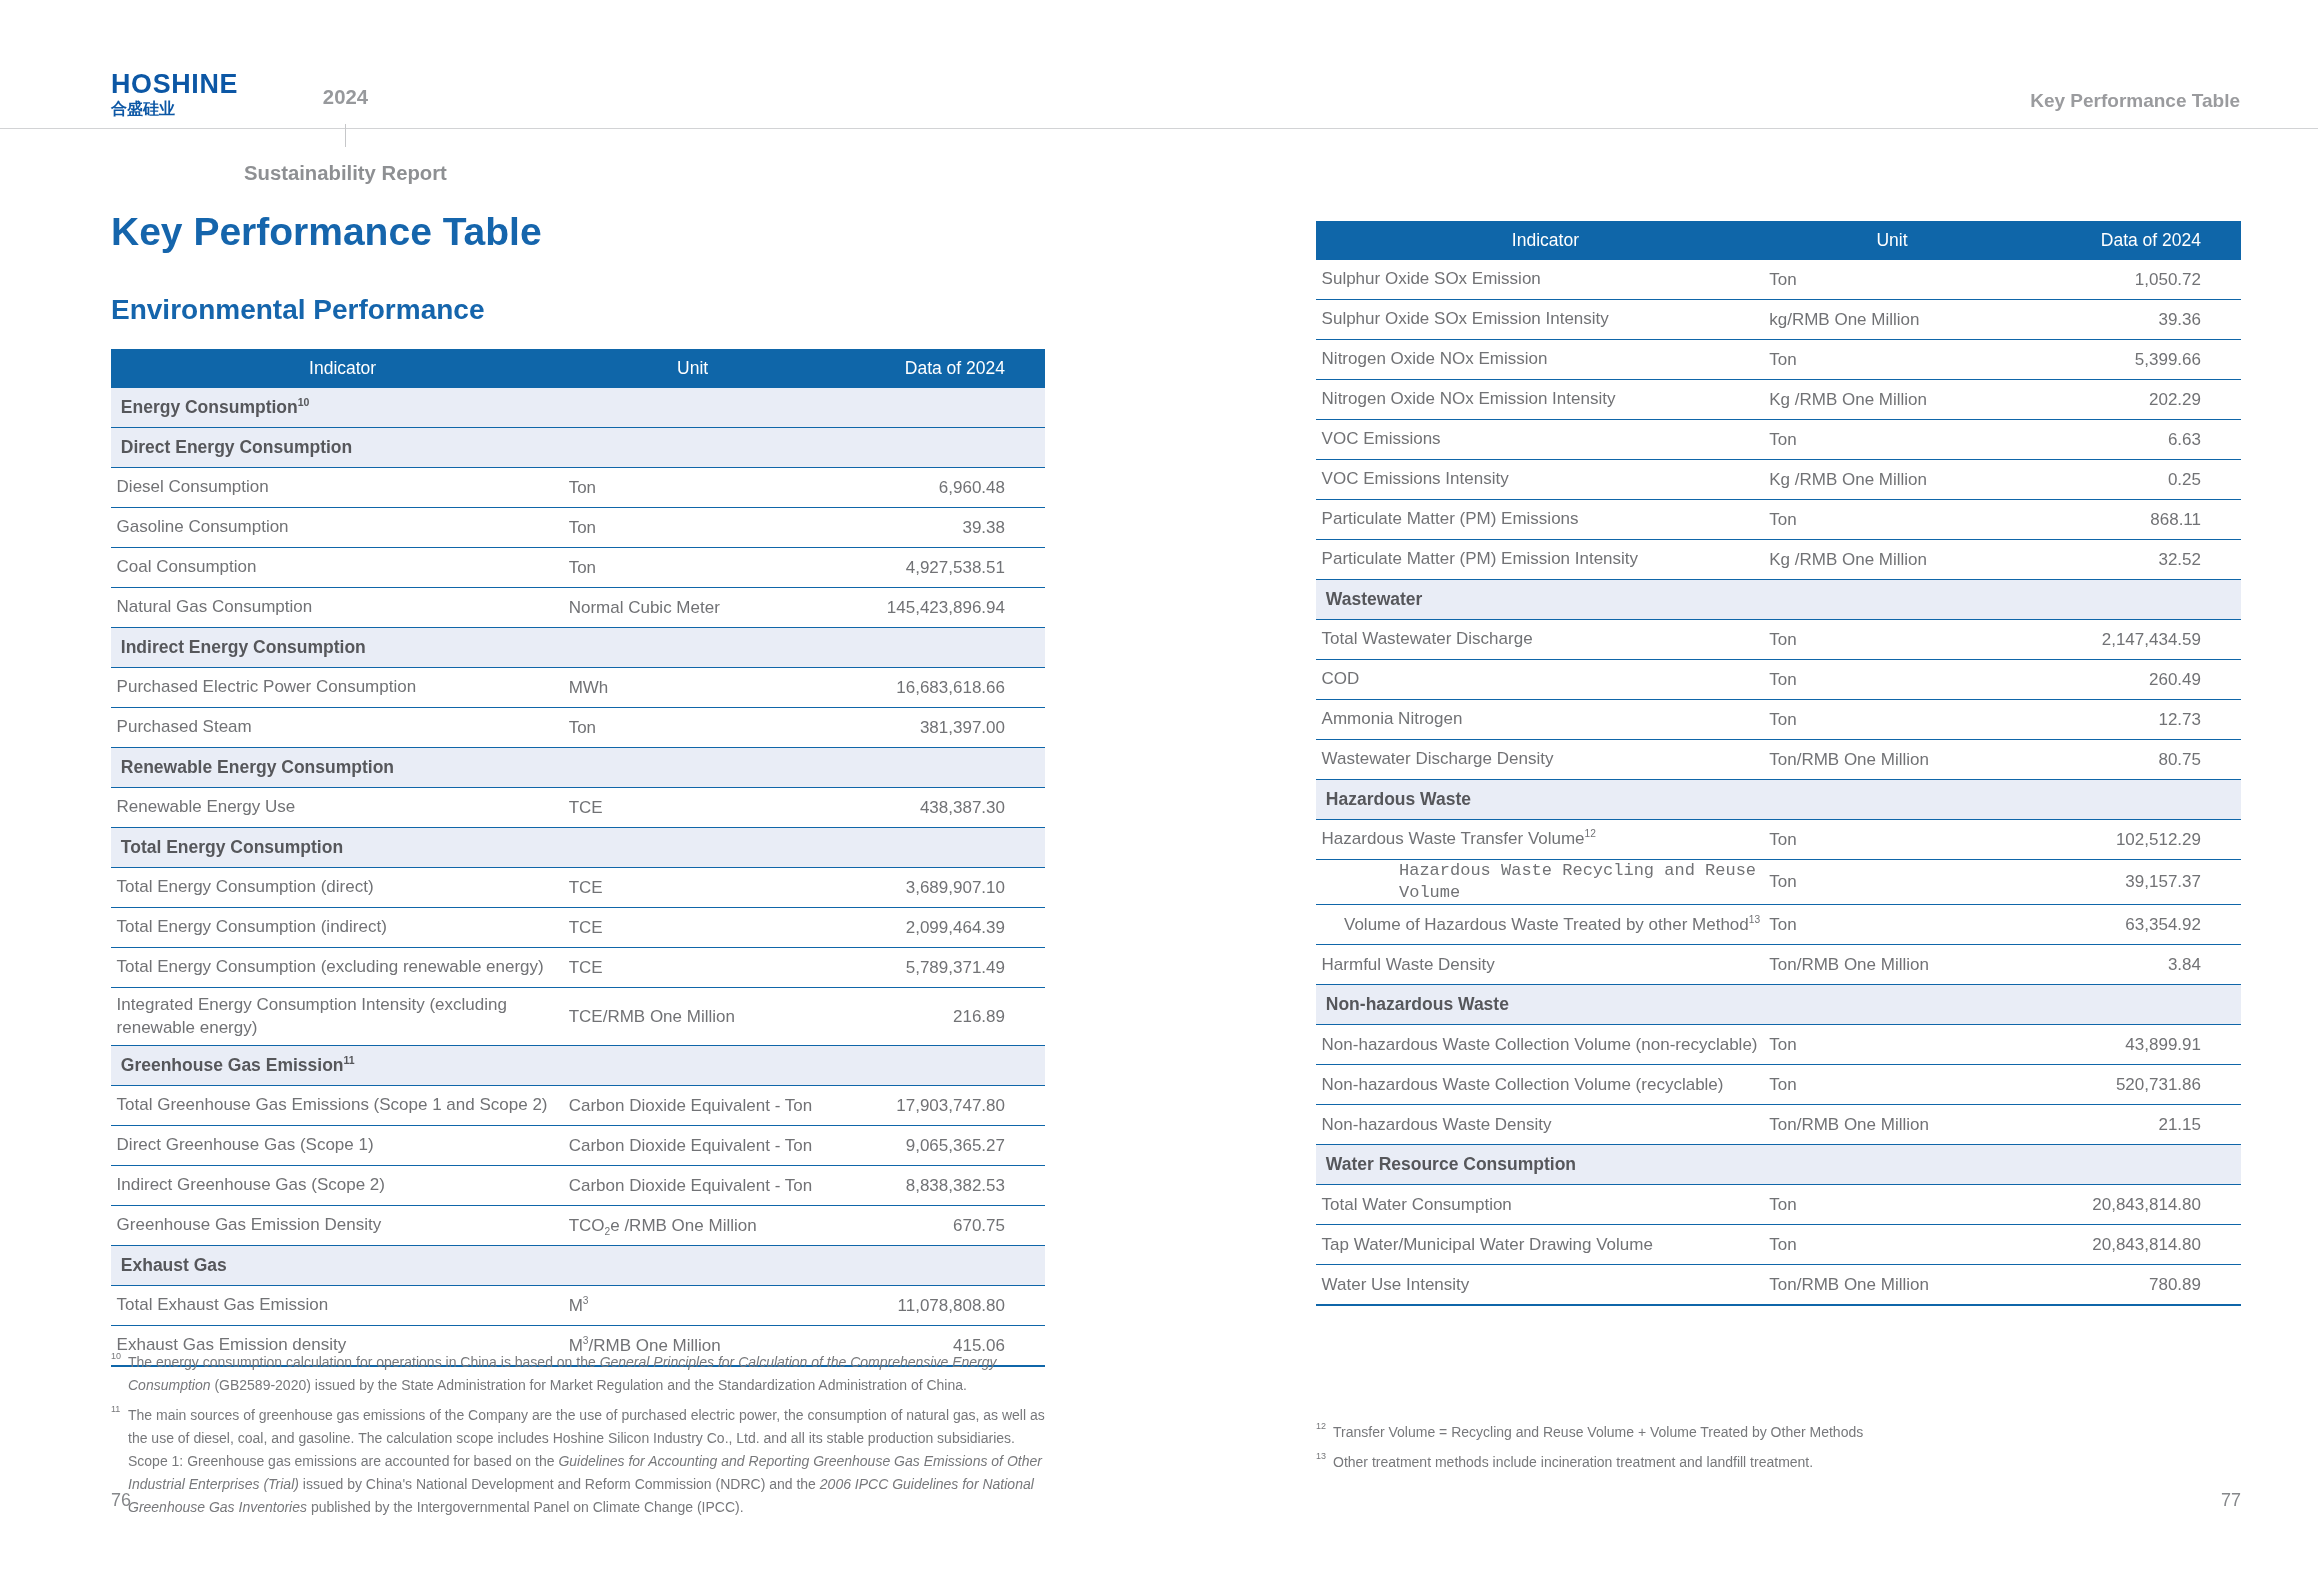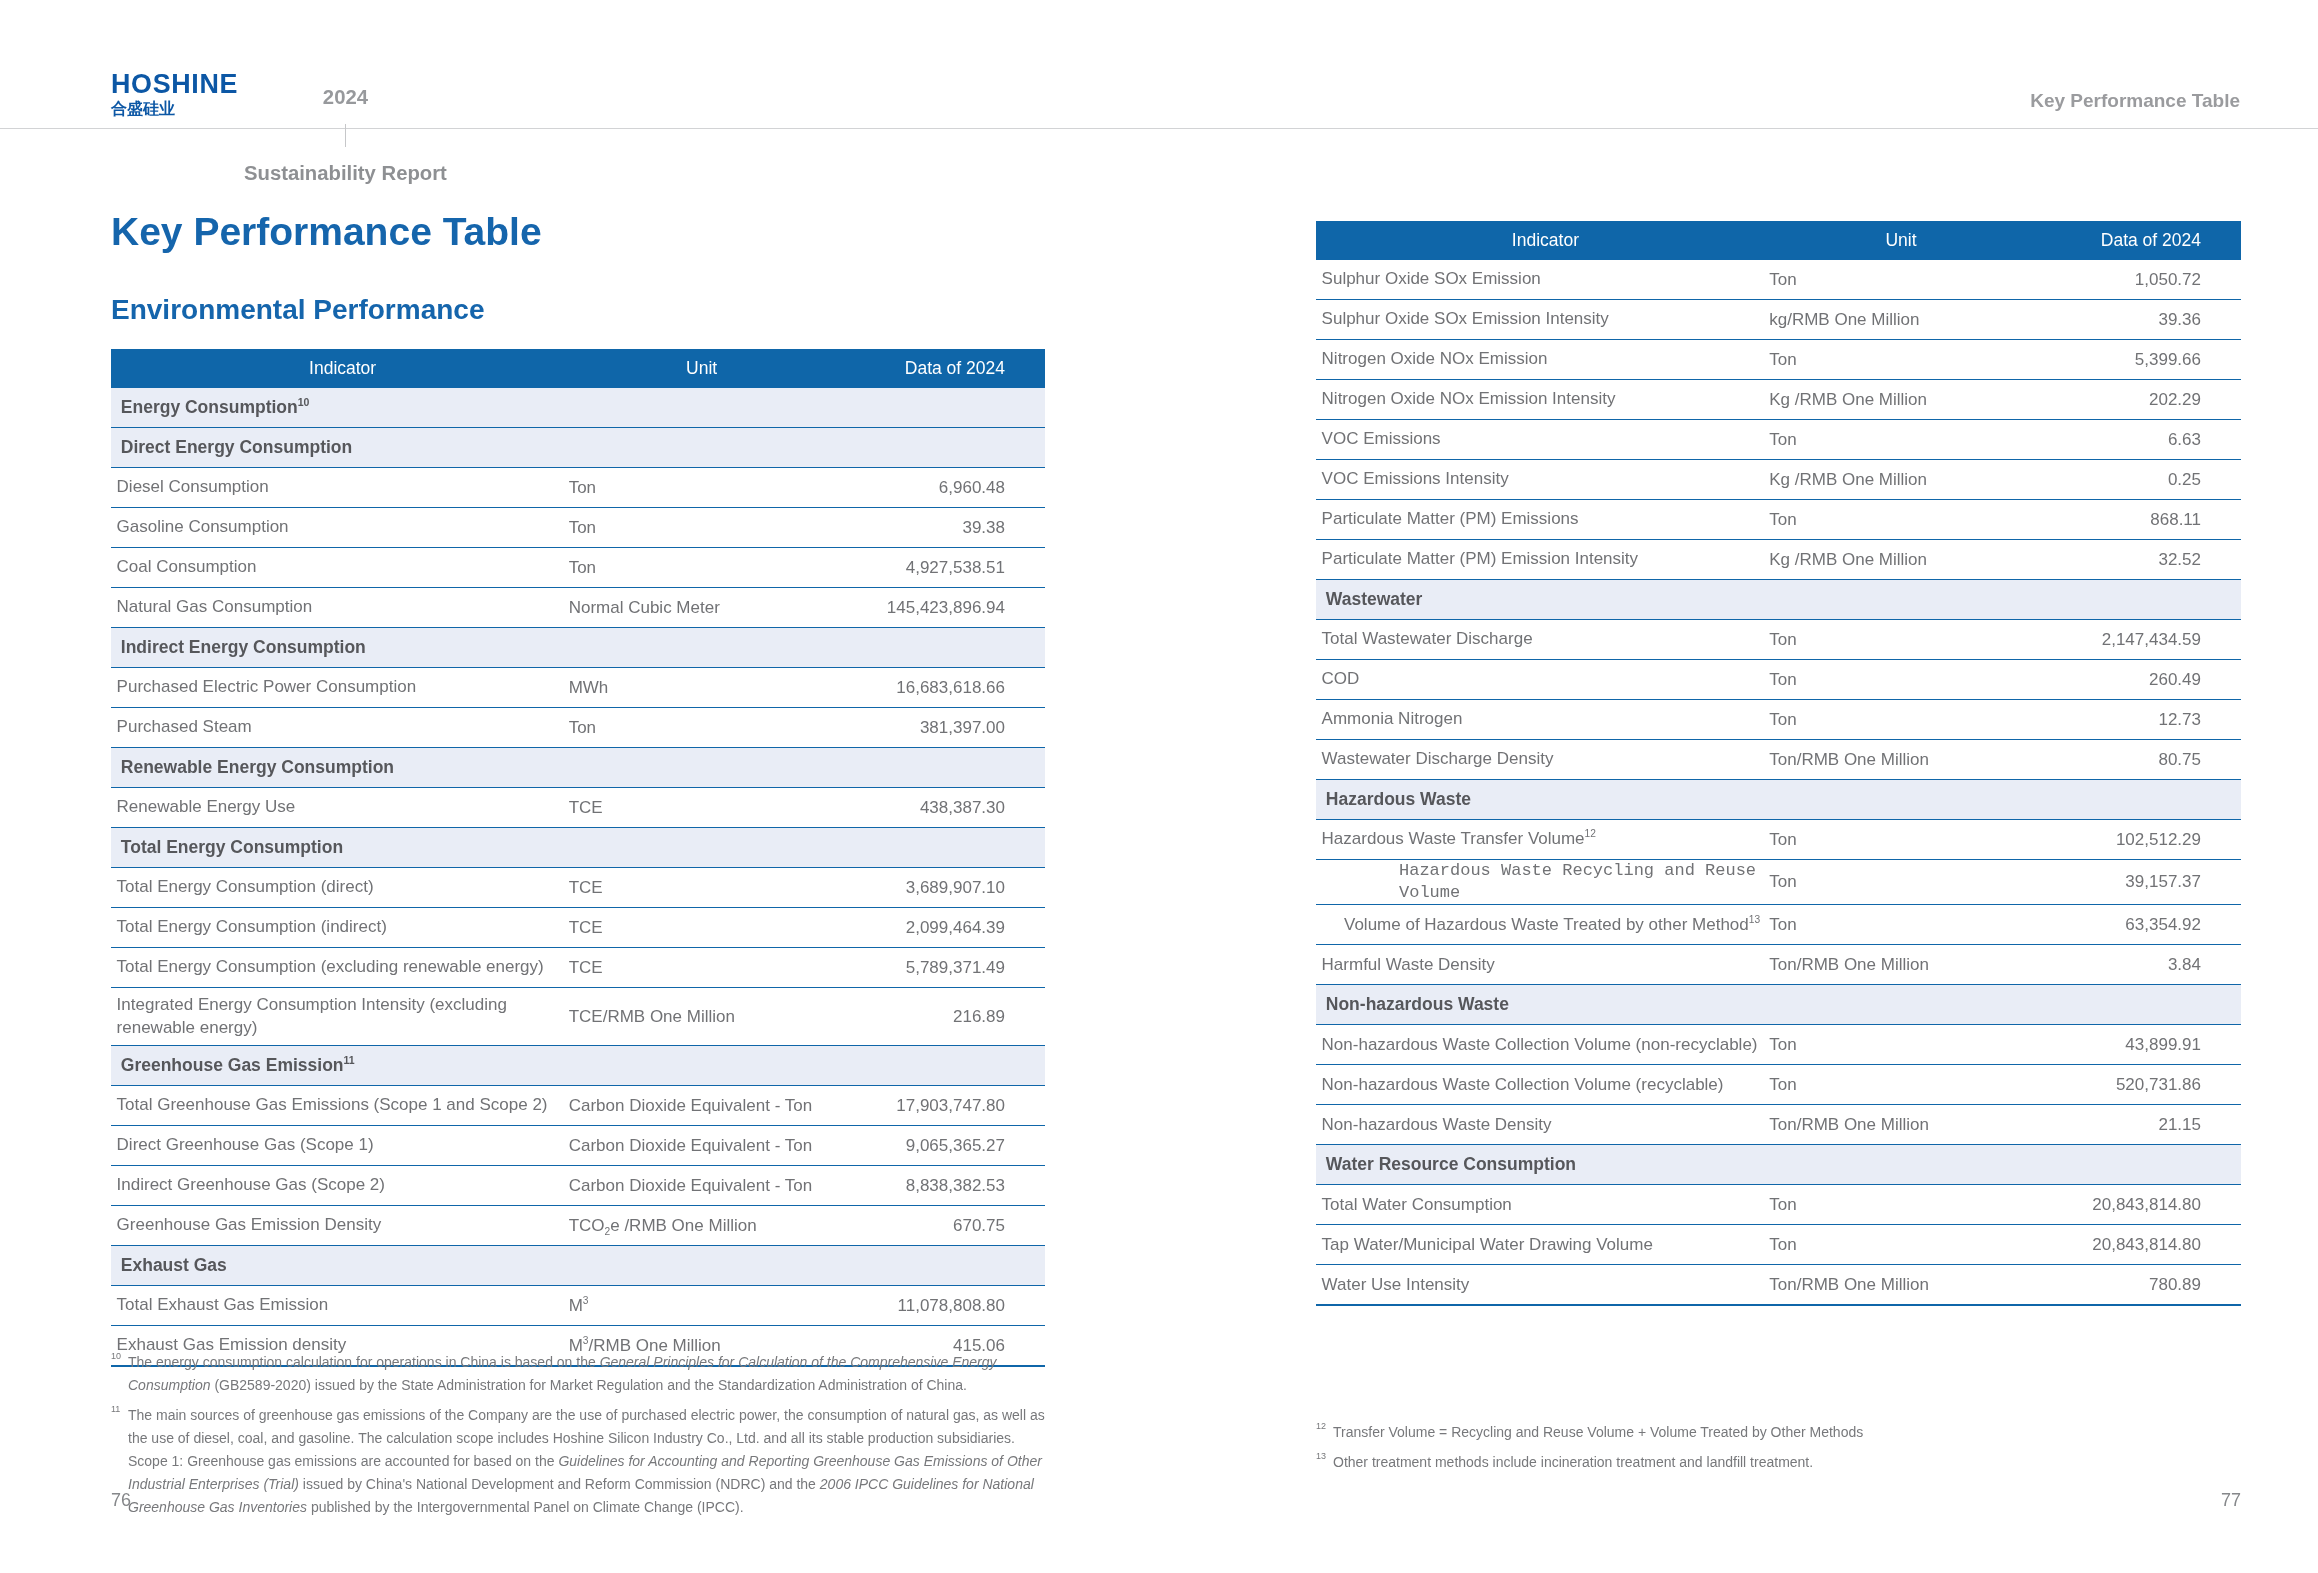--- a/index.html
+++ b/index.html
@@ -24,21 +24,21 @@
   .doc-title{position:absolute;left:111px;top:210px;margin:0;font-size:39px;font-weight:bold;
              color:var(--title_blue);letter-spacing:0;}
   .doc-subtitle{position:absolute;left:111px;top:294px;margin:0;font-size:28px;font-weight:bold;
              color:var(--title_blue);}
 
   
   .ptable{position:absolute;background:#fff;}
   .ptable-left{left:111px;top:349px;width:934px;}
   .ptable-right{left:1316px;top:221px;width:925px;}
   .thead{display:flex;align-items:center;background:var(--accent_blue);color:#ffffff;
-         min-height:39px;font-size:17.5px;gap:9px;}
+         min-height:39px;font-size:17.5px;}
   .th{text-align:center;}
   .trow{display:flex;align-items:center;min-height:39px;border-bottom:1.4px solid var(--accent_blue);
         font-size:17px;color:var(--text_gray);}
   .trow:last-child{border-bottom-width:2.8px;}
   .trow.tall{min-height:57px;}
   .cell-label{flex:0 0 49%;padding-left:5.6px;box-sizing:border-box;line-height:1.3;}
   .cell-unit{flex:0 0 27%;padding-right:4.2px;box-sizing:border-box;}
   .cell-value{flex:1;text-align:right;padding-right:40px;box-sizing:border-box;}
   .trow.section{background:var(--section_bg);}
   .trow.section .cell-label{flex:1;font-weight:bold;color:var(--section_text);

